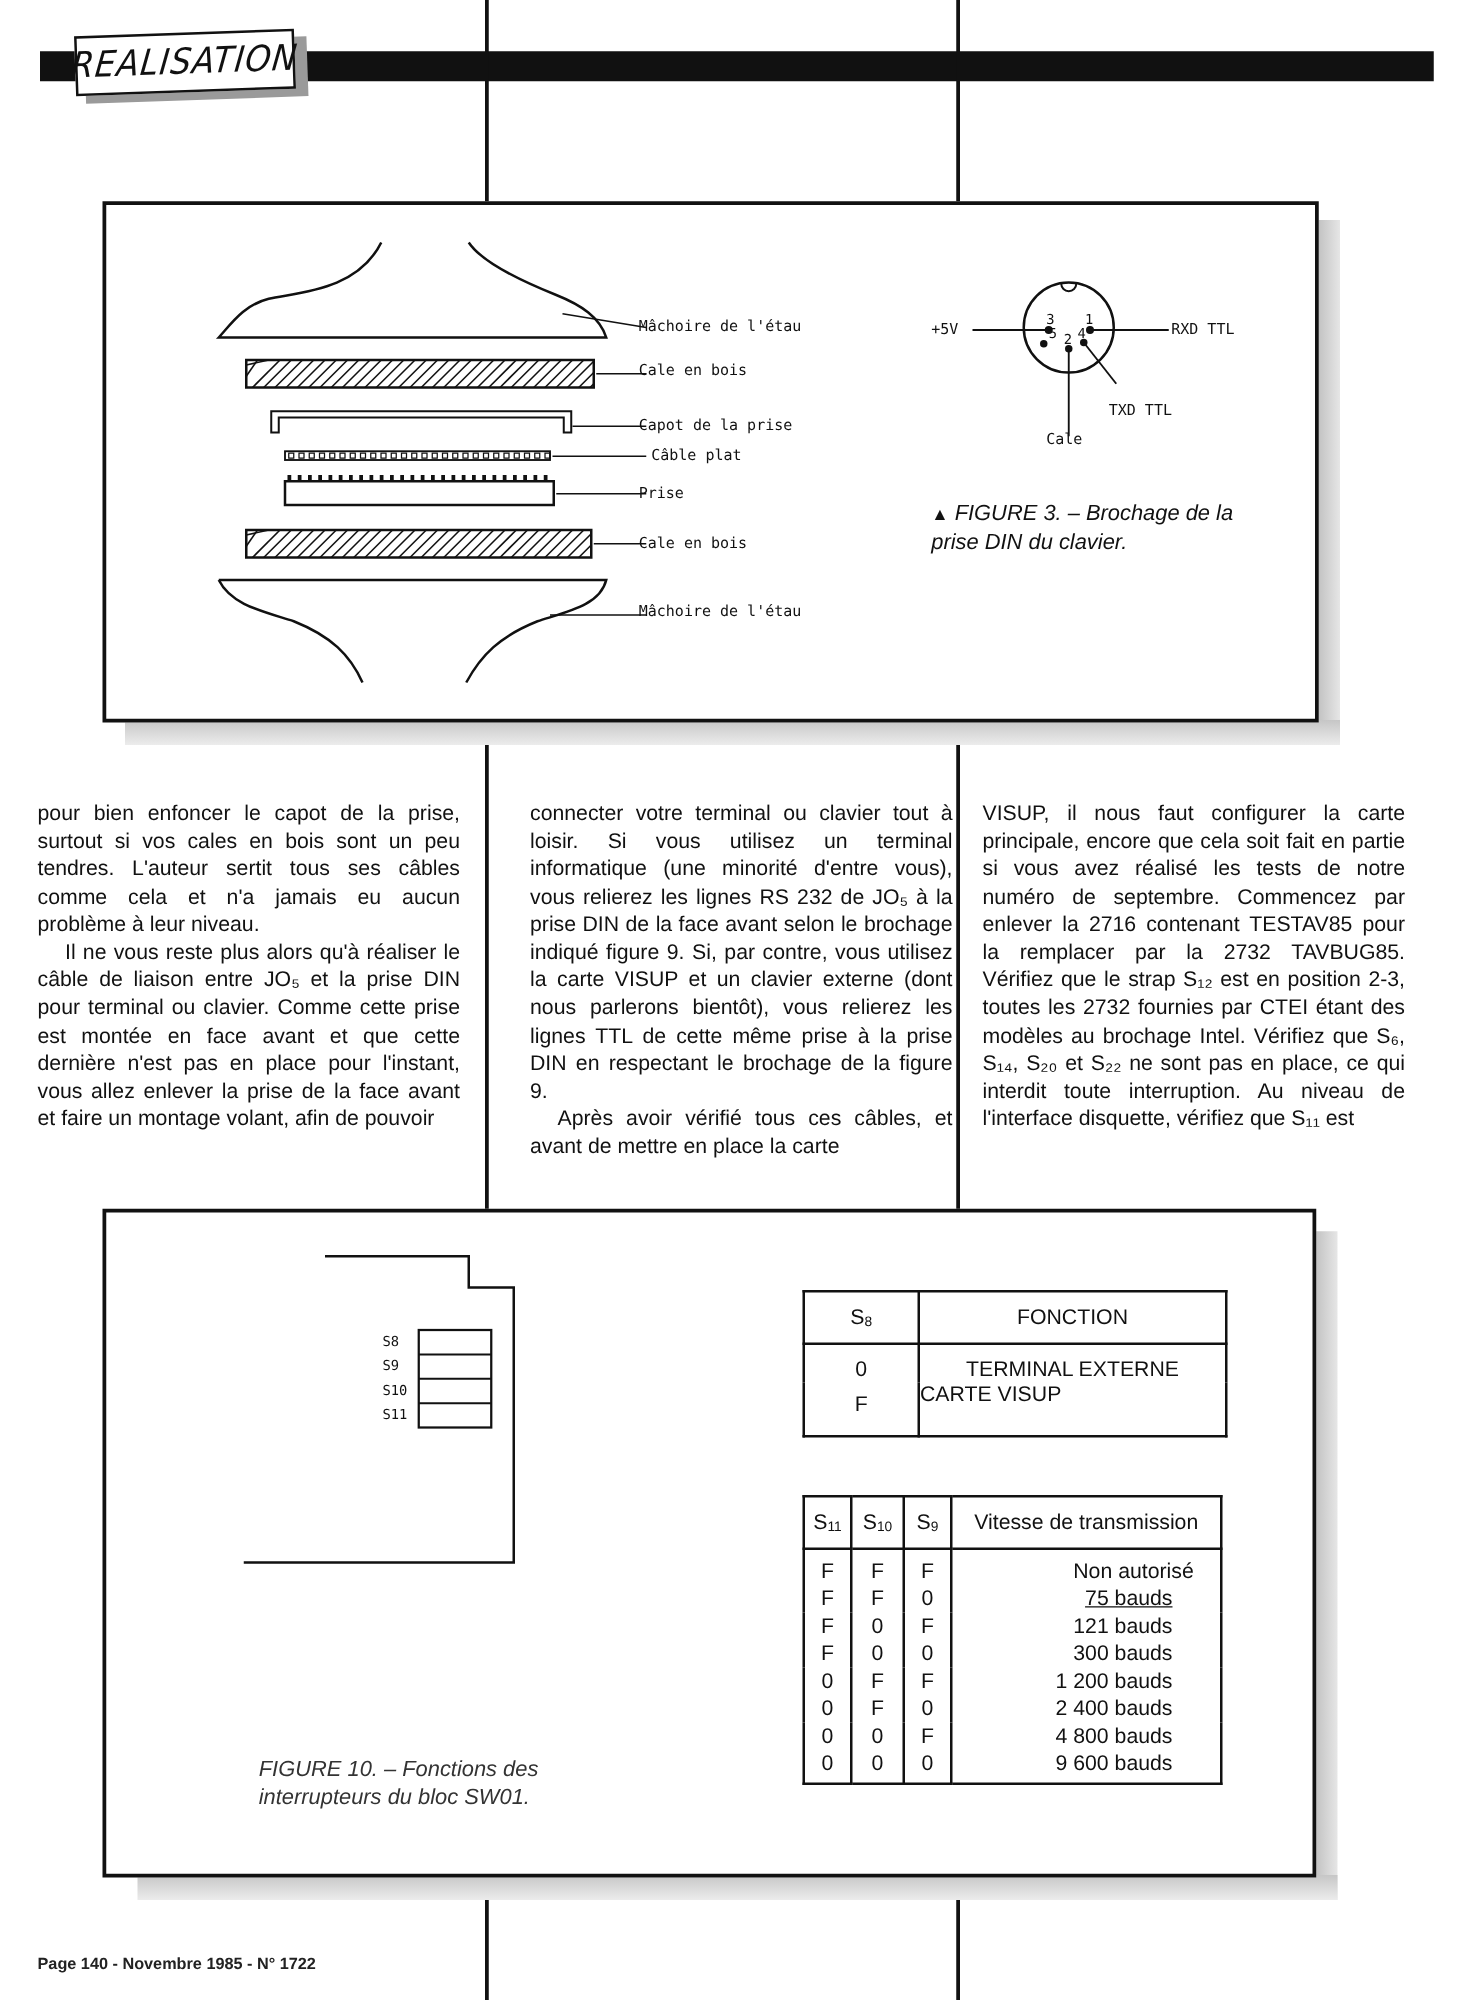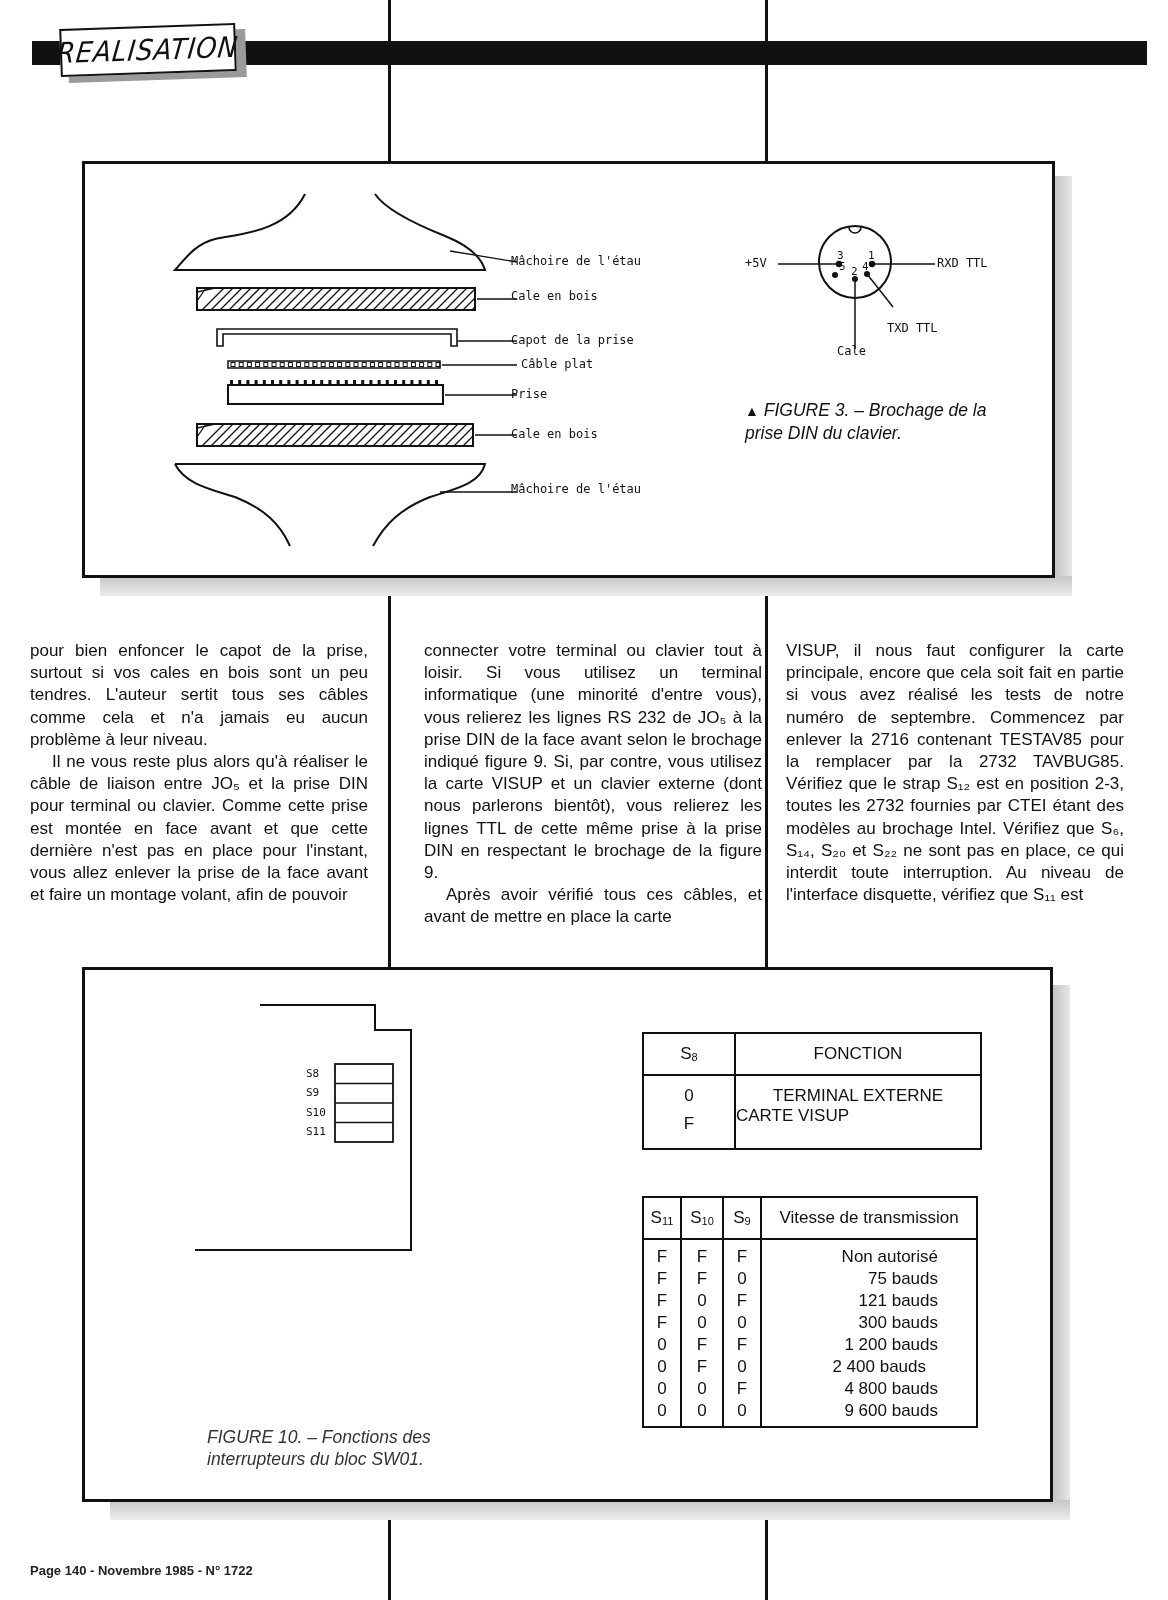--- a/index.html
+++ b/index.html
@@ -270,21 +270,21 @@
       <line x1="250" y1="113.5" x2="308" y2="113.5" stroke="#111" stroke-width="1.6"></line>
       <line x1="250" y1="133" x2="308" y2="133" stroke="#111" stroke-width="1.6"></line>
       <line x1="250" y1="152.5" x2="308" y2="152.5" stroke="#111" stroke-width="1.6"></line>
     </g>
   </svg>
   <span class="lbl" style="left:221px; top:97px; font-size:11px;">S8</span>
   <span class="lbl" style="left:221px; top:116px; font-size:11px;">S9</span>
   <span class="lbl" style="left:221px; top:136px; font-size:11px;">S10</span>
   <span class="lbl" style="left:221px; top:155px; font-size:11px;">S11</span>
 
-  <div class="caption" style="left:122px; top:456px; width:260px; color:#333;">FIGURE 10. – Fonctions des interrupteurs du bloc SW01.</div>
+  <div class="caption" style="left:122px; top:434px; width:260px; color:#333;">FIGURE 10. – Fonctions des interrupteurs du bloc SW01.</div>
 
   <table class="t" style="left:557px; top:62px; width:340px;">
     <tbody>
         <tr>
       <th style="width:90px;"><span>S</span><sub>8</sub></th>
       <th>FONCTION</th>
     </tr>
     <tr>
       <td style="text-align:center; padding-top:10px;">0</td>
       <td style="text-align:center; padding-top:10px;">TERMINAL EXTERNE</td>
@@ -303,27 +303,27 @@
         <th style="width:40px;"><span>S</span><sub>10</sub></th>
         <th style="width:36px;"><span>S</span><sub>9</sub></th>
         <th>Vitesse de transmission</th>
       </tr>
     </thead>
     <tbody id="baudbody">
         <tr>
           <td style="height: 22px; text-align: center; padding-top: 6px;">F</td>
           <td style="height: 22px; text-align: center; padding-top: 6px;">F</td>
           <td style="height: 22px; text-align: center; padding-top: 6px;">F</td>
-          <td style="height: 22px; text-align: right; padding-right: 38px; padding-top: 6px;">Non autorisé</td>
-        </tr>
-        <tr>
-          <td style="height: 22px; text-align: center;">F</td>
-          <td style="height: 22px; text-align: center;">F</td>
-          <td style="height: 22px; text-align: center;">0</td>
-          <td style="height: 22px; text-align: right; padding-right: 38px;">75 bauds</td>
+          <td style="height: 22px; text-align: right; padding-right: 21px; padding-top: 6px;">Non autorisé</td>
+        </tr>
+        <tr>
+          <td style="height: 22px; text-align: center;">F</td>
+          <td style="height: 22px; text-align: center;">F</td>
+          <td style="height: 22px; text-align: center;">0</td>
+          <td style="height: 22px; text-align: right; padding-right: 38px; text-decoration: underline;">75 bauds</td>
         </tr>
         <tr>
           <td style="height: 22px; text-align: center;">F</td>
           <td style="height: 22px; text-align: center;">0</td>
           <td style="height: 22px; text-align: center;">F</td>
           <td style="height: 22px; text-align: right; padding-right: 38px;">121 bauds</td>
         </tr>
         <tr>
           <td style="height: 22px; text-align: center;">F</td>
           <td style="height: 22px; text-align: center;">0</td>
@@ -333,21 +333,21 @@
         <tr>
           <td style="height: 22px; text-align: center;">0</td>
           <td style="height: 22px; text-align: center;">F</td>
           <td style="height: 22px; text-align: center;">F</td>
           <td style="height: 22px; text-align: right; padding-right: 38px;">1 200 bauds</td>
         </tr>
         <tr>
           <td style="height: 22px; text-align: center;">0</td>
           <td style="height: 22px; text-align: center;">F</td>
           <td style="height: 22px; text-align: center;">0</td>
-          <td style="height: 22px; text-align: right; padding-right: 50px; margin-left: 48px;">2 400 bauds</td>
+          <td style="height: 22px; text-align: right; padding-right: 38px; margin-left: 48px;">2 400 bauds</td>
         </tr>
         <tr>
           <td style="height: 22px; text-align: center;">0</td>
           <td style="height: 22px; text-align: center;">0</td>
           <td style="height: 22px; text-align: center;">F</td>
           <td style="height: 22px; text-align: right; padding-right: 38px;">4 800 bauds</td>
         </tr>
         <tr>
           <td style="height: 22px; text-align: center; padding-bottom: 4px;">0</td>
           <td style="height: 22px; text-align: center; padding-bottom: 4px;">0</td>

